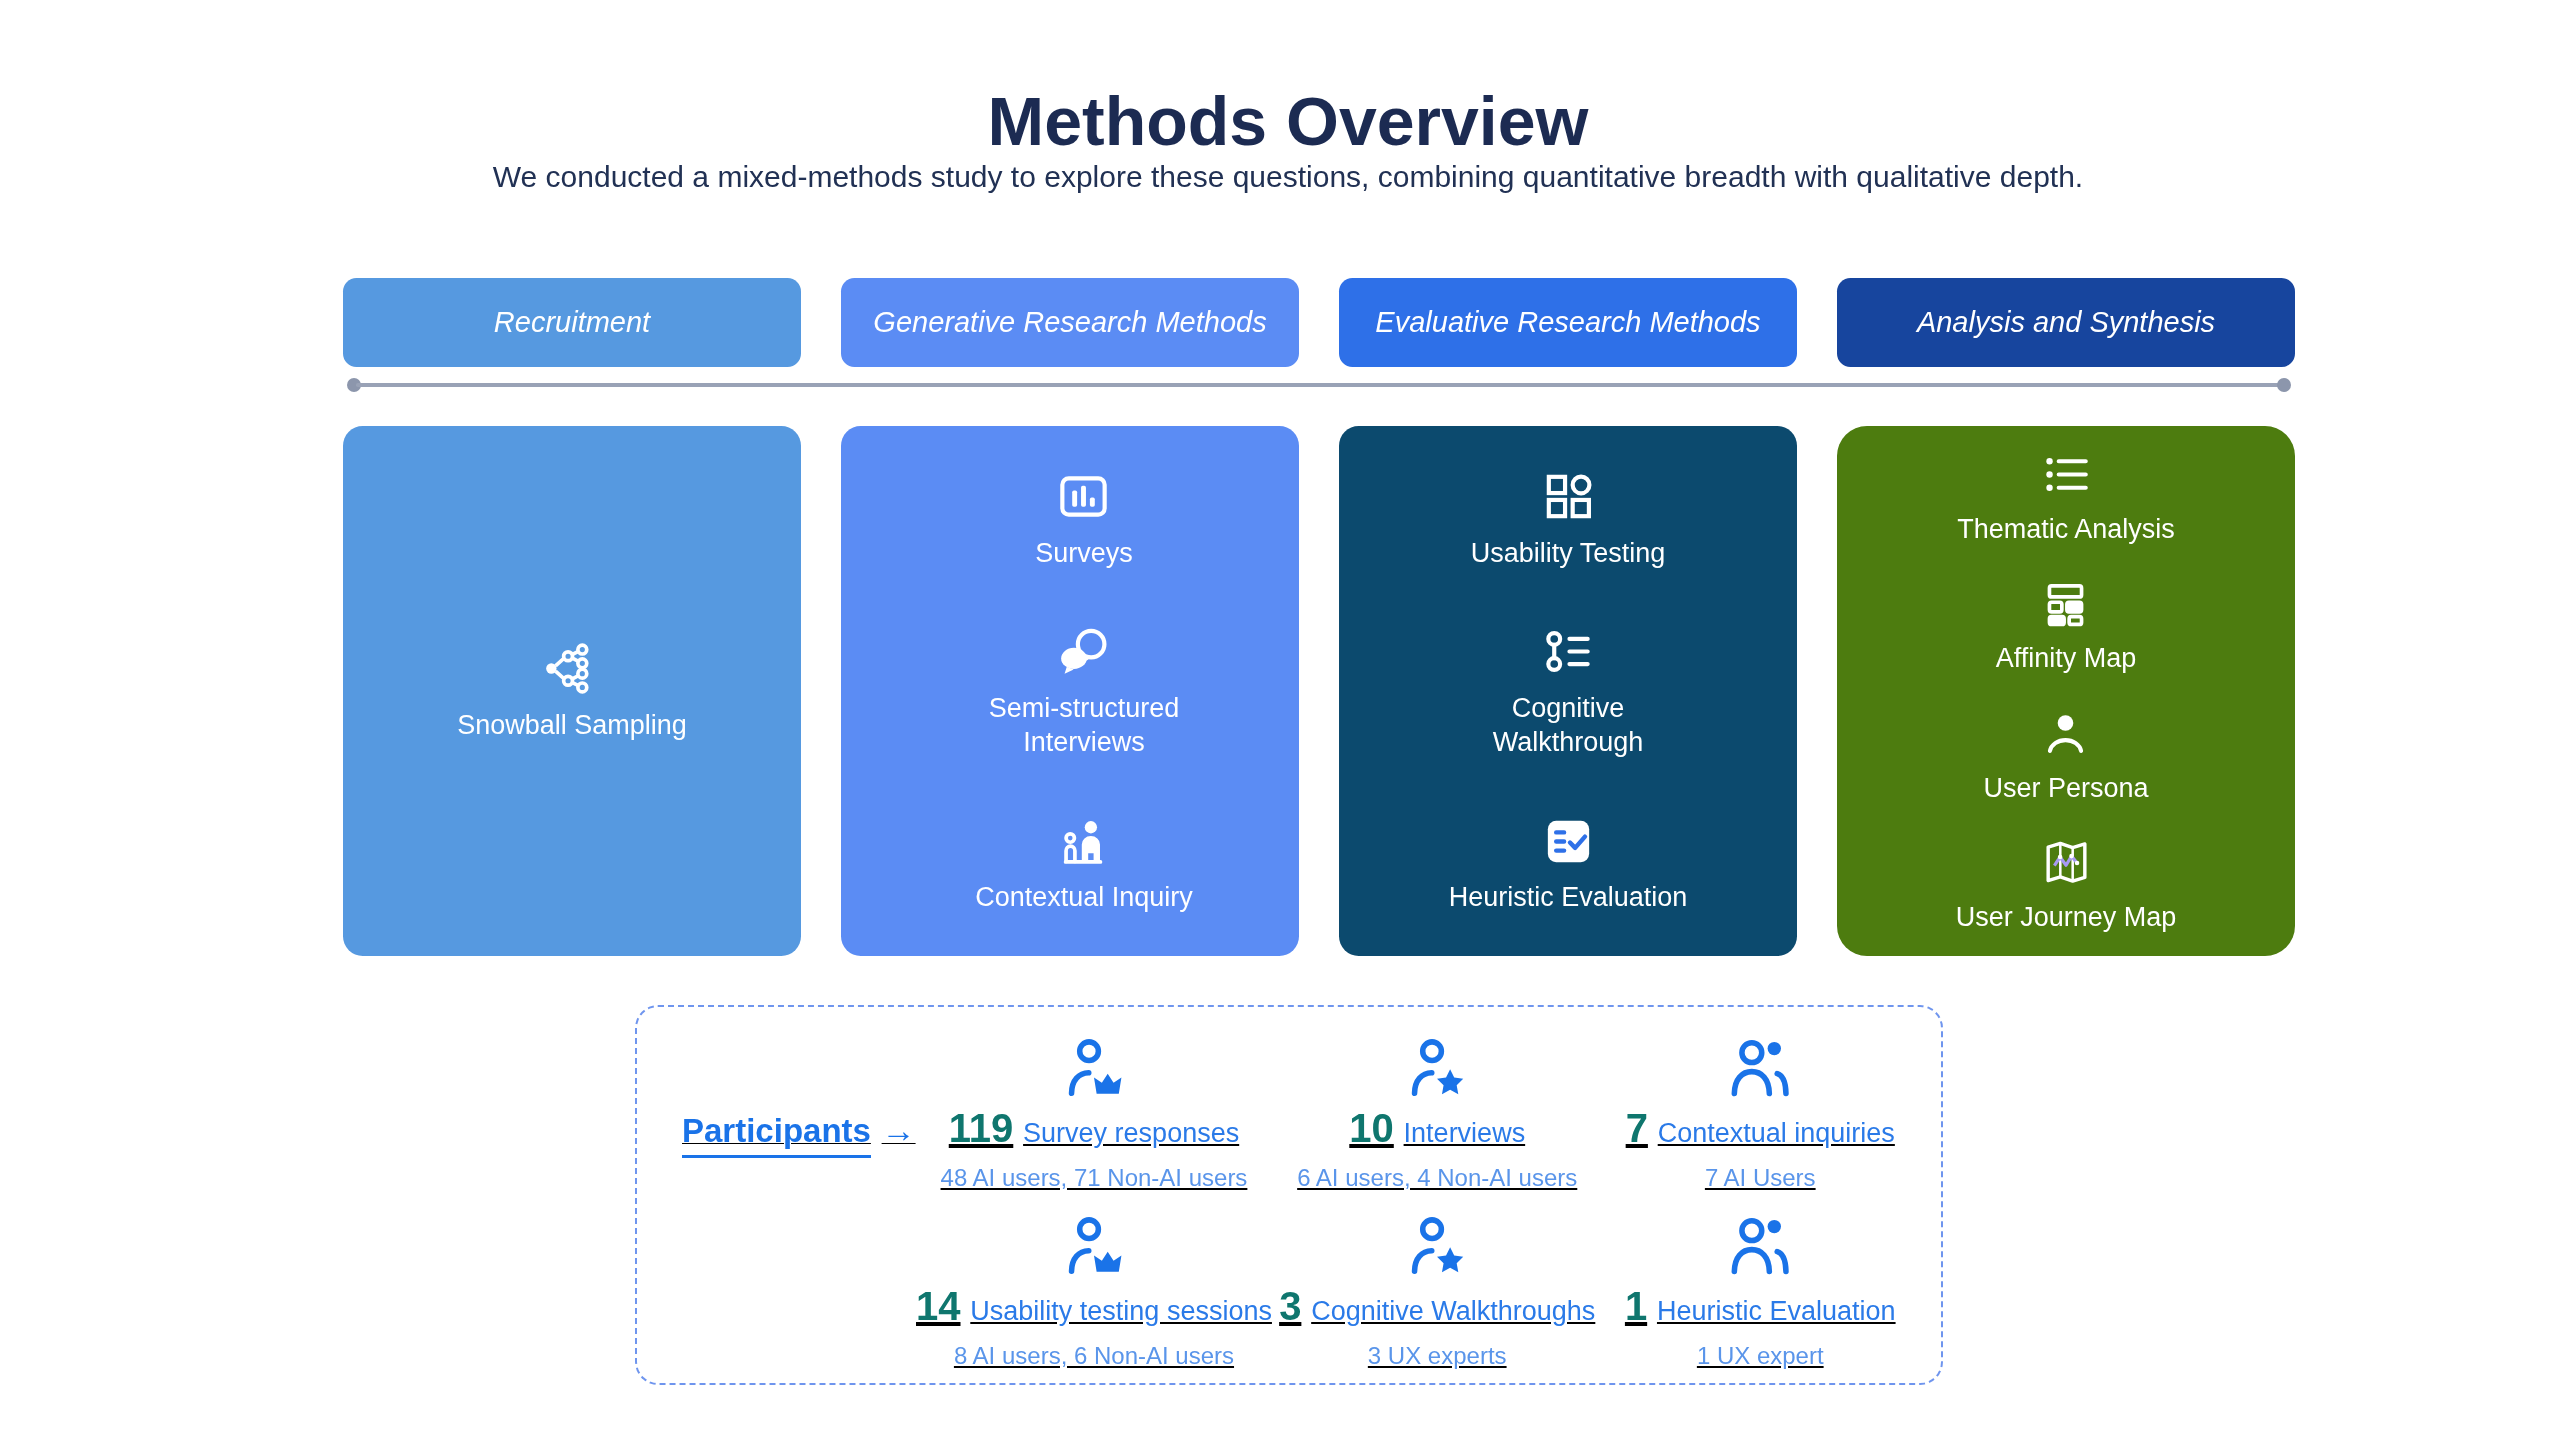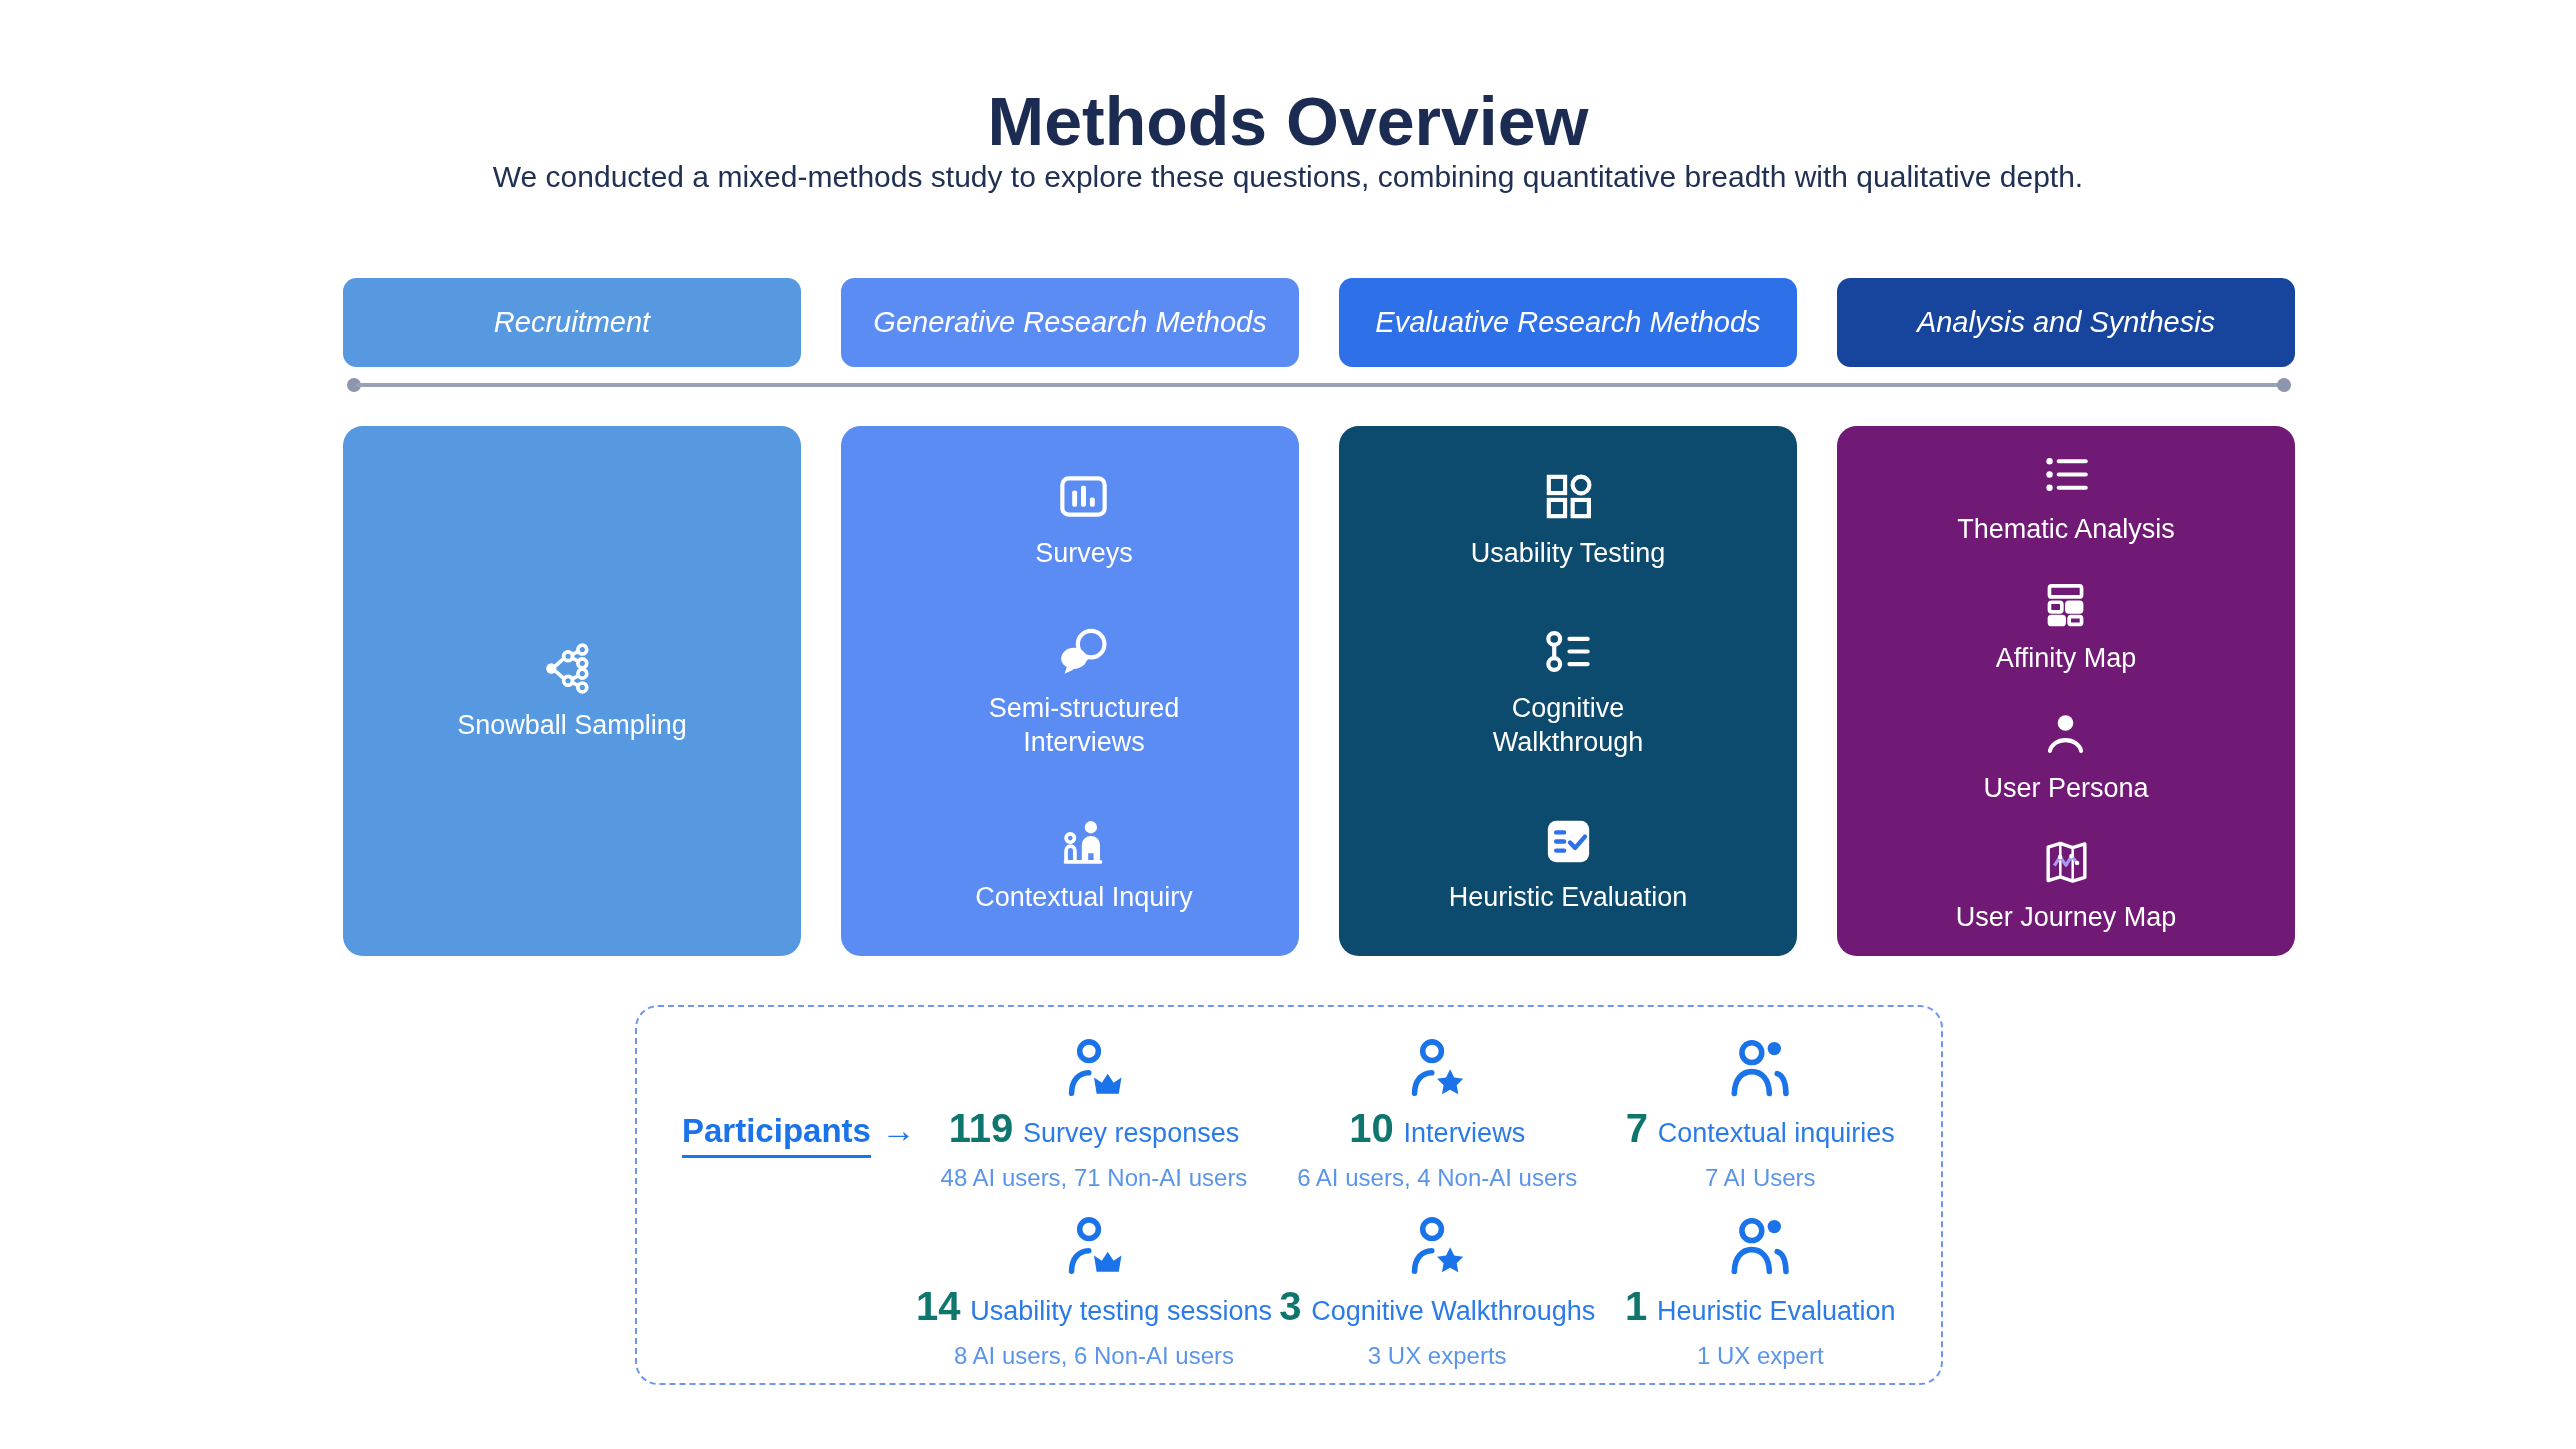--- a/index.html
+++ b/index.html
@@ -28,21 +28,21 @@
   .card.items-2 { gap:75px; } .card.items-3 { gap:52px; } .card.items-4 { gap:30px; }
   .method { display:flex; flex-direction:column; align-items:center; }
   .m-icon { width:59px; height:59px; color:#ffffff; }
   .card.items-4 .m-icon { width:55px; height:55px; }
   .m-icon svg { width:100%; height:100%; display:block; }
   .m-label { margin-top:10.7px; color:#ffffff; font-size:27px; line-height:1.25;
              text-align:center; white-space:pre-line; }
 
   .participants { margin:49px 0 0 635px; width:1308px; min-height:365px;
                   border:2.7px dashed #6f95ee; border-radius:23px;
-                  display:flex; padding:27px 23px 12.5px 45px; }
+                  display:flex; padding:27px 23px 12.5px 45px;text-decoration:underline; }
   .p-label-wrap { width:234px; padding-top:77px; white-space:nowrap; }
   .p-label { font-size:33px; font-weight:bold; color:#1a73e8;
              border-bottom:3.6px solid #1a73e8; padding-bottom:6.3px; cursor:pointer; }
   .p-arrow { font-size:34px; font-weight:bold; color:#1a73e8; margin-left:10.7px; }
   .stats { flex:1; display:grid; grid-template-columns:repeat(3,1fr);
            row-gap:19.7px; column-gap:7.2px; }
   .stat { display:flex; flex-direction:column; align-items:center; }
   .s-icon { width:70px; height:70px; color:#1a73e8; }
   .s-icon svg { width:100%; height:100%; display:block; }
   .s-line { margin-top:1.8px; display:flex; align-items:baseline; gap:9.8px; white-space:nowrap; }
@@ -168,21 +168,21 @@
               <g stroke="#2e70e8" stroke-width="1.8" stroke-linecap="round">
                 <path d="M7,8.3 H10.2 M7,12 H10.2 M7,15.7 H10.2"></path>
                 <path d="M12.6,12.4 l2.1,2.2 4,-4.6" fill="none" stroke-linejoin="round"></path>
               </g>
               </svg>
             </span>
           <div class="m-label">Heuristic Evaluation</div>
         </div>
       </div>
 
-      <div class="card items-4" style="background: #701a75;">
+      <div class="card items-4" style="background: #4d7c0f; border-radius: 30px;">
         <div class="method">
           <span class="m-icon">
             <svg viewBox="0 0 24 24" fill="none" stroke="currentColor" stroke-width="1.8" stroke-linecap="round">
               <g fill="currentColor" stroke="none">
                 <circle cx="4.6" cy="6.2" r="1.4"></circle>
                   <circle cx="4.6" cy="12" r="1.4"></circle>
                   <circle cx="4.6" cy="17.8" r="1.4"></circle>
               </g>
               <path d="M8.6,6.2 H20.4 M8.6,12 H20.4 M8.6,17.8 H20.4"></path>
             </svg>

